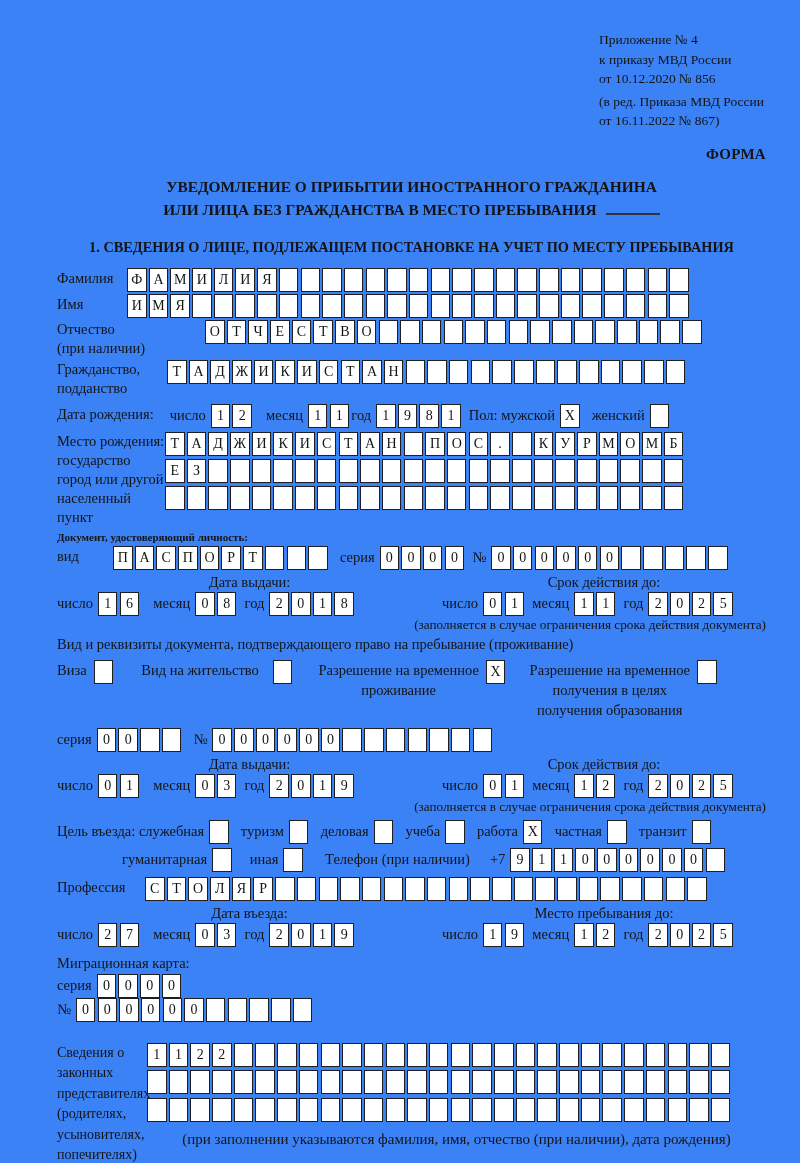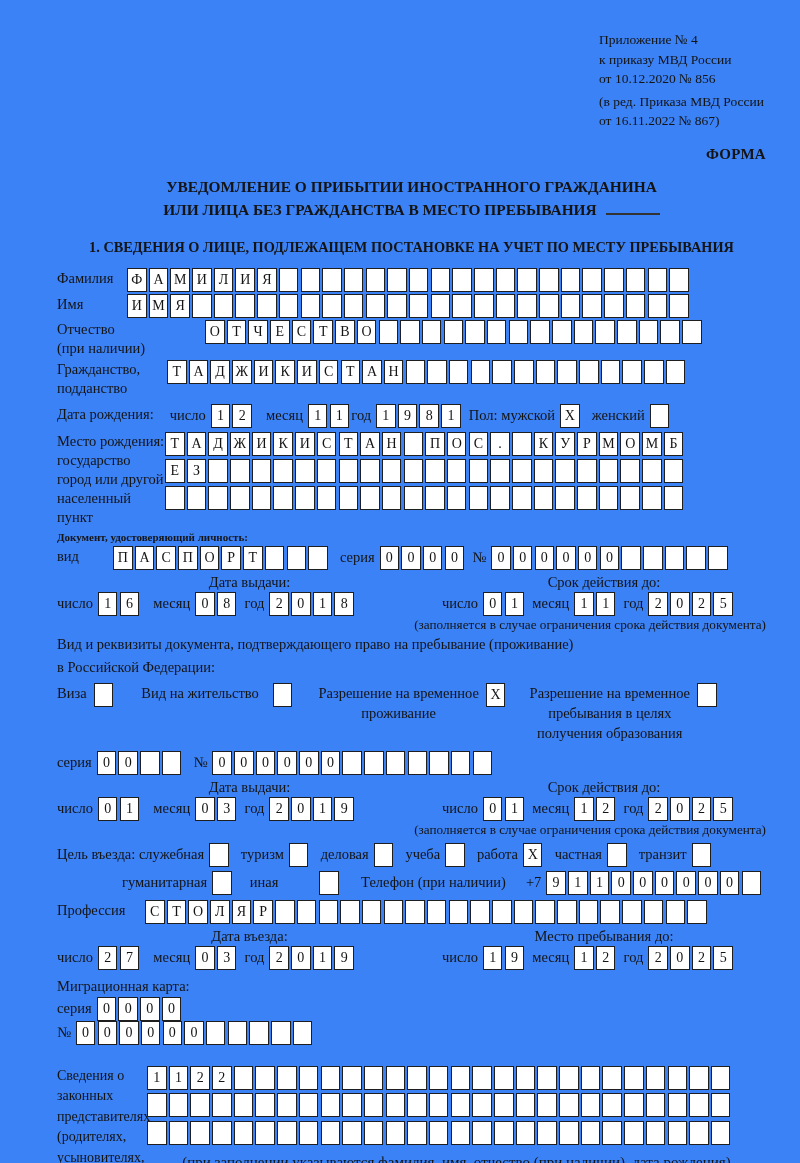--- a/index.html
+++ b/index.html
@@ -50,21 +50,21 @@
   .pgl.c { text-align:center; }
   
   .purpose { display:flex; align-items:center; margin-top:5px; }
   .purpose2 { display:flex; align-items:center; margin-top:4px; margin-left:65px; }
   
   .reps { display:flex; margin-top:21px; }
   .reps-lbl { width:90px; line-height:20.5px; flex:0 0 auto; font-size:14px; }
   .reps-rows { flex:1; }
   .reps-note { font-size:15px; text-align:center; margin-top:5px; }
   .mr6{margin-right:6px;} .mr10{margin-right:10px;} .mr12{margin-right:12px;} .mr16{margin-right:16px;}
-  .mr20{margin-right:20px;gap:36px;} .ml6{margin-left:6px;} .ml10{margin-left:10px;}
+  .mr20{margin-right:20px;} .ml6{margin-left:6px;} .ml10{margin-left:10px;}
 </style>
 </head>
 <body>
 
 <div class="page">
 
   <div class="appendix">
     <div>
       <div>Приложение № 4</div>
       <div>к приказу МВД России</div>
@@ -427,21 +427,20 @@
               <span class="cell">0</span>
               <span class="cell">2</span>
               <span class="cell">5</span>
             </span>
         </div>
       </div>
       <div class="note-r">(заполняется в случае ограничения срока действия документа)</div>
     </div>
 
     <div class="textline">Вид и реквизиты документа, подтверждающего право на пребывание (проживание)</div>
-    <div class="textline">в Российской Федерации:</div>
 
     <div class="permits">
       <span class="pgrp" style="margin-right:26px;">
         <span class="pgl">Виза</span>
         <span class="boxes">
             <span class="cell"></span>
           </span>
       </span>
       <span class="pgrp" style="margin-right:24px;">
         <span class="pgl" style="margin-right:14px;">Вид на жительство</span>
@@ -454,21 +453,21 @@
           <div>Разрешение на временное</div>
           <div>проживание</div>
         </span>
         <span class="boxes">
             <span class="cell">X</span>
           </span>
       </span>
       <span class="pgrp">
         <span class="pgl c">
           <div>Разрешение на временное</div>
-          <div>пребывания в целях</div>
+          <div>получения в целях</div>
           <div>получения образования</div>
         </span>
         <span class="boxes">
             <span class="cell"></span>
           </span>
       </span>
     </div>
 
     <div class="frow" style="margin-top:8px;">
       <span class="grp mr10">

